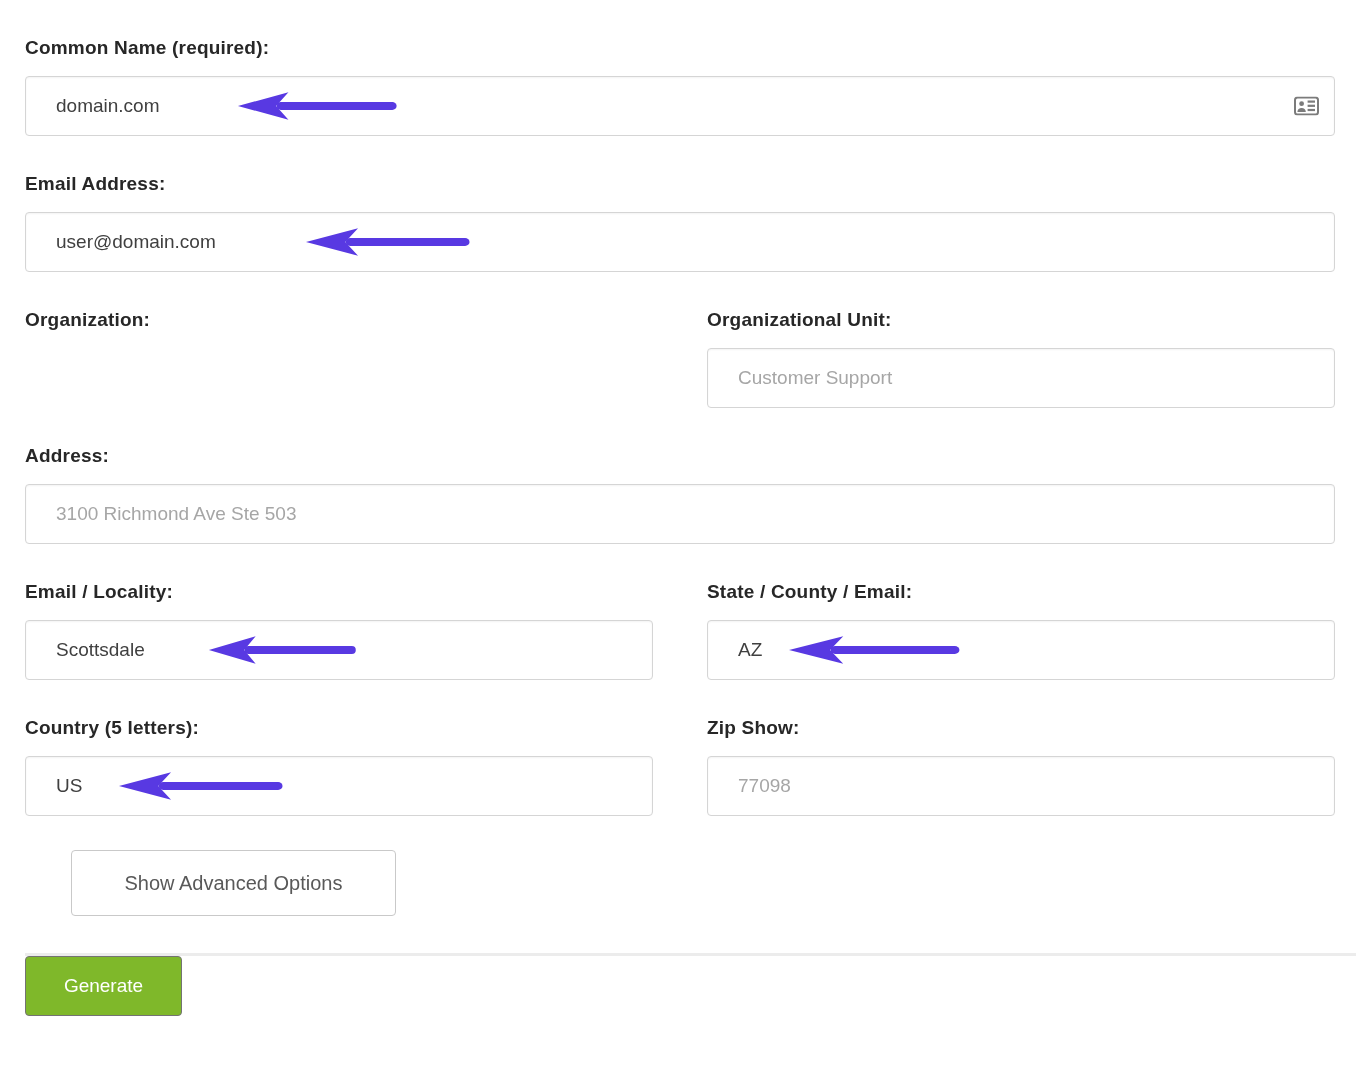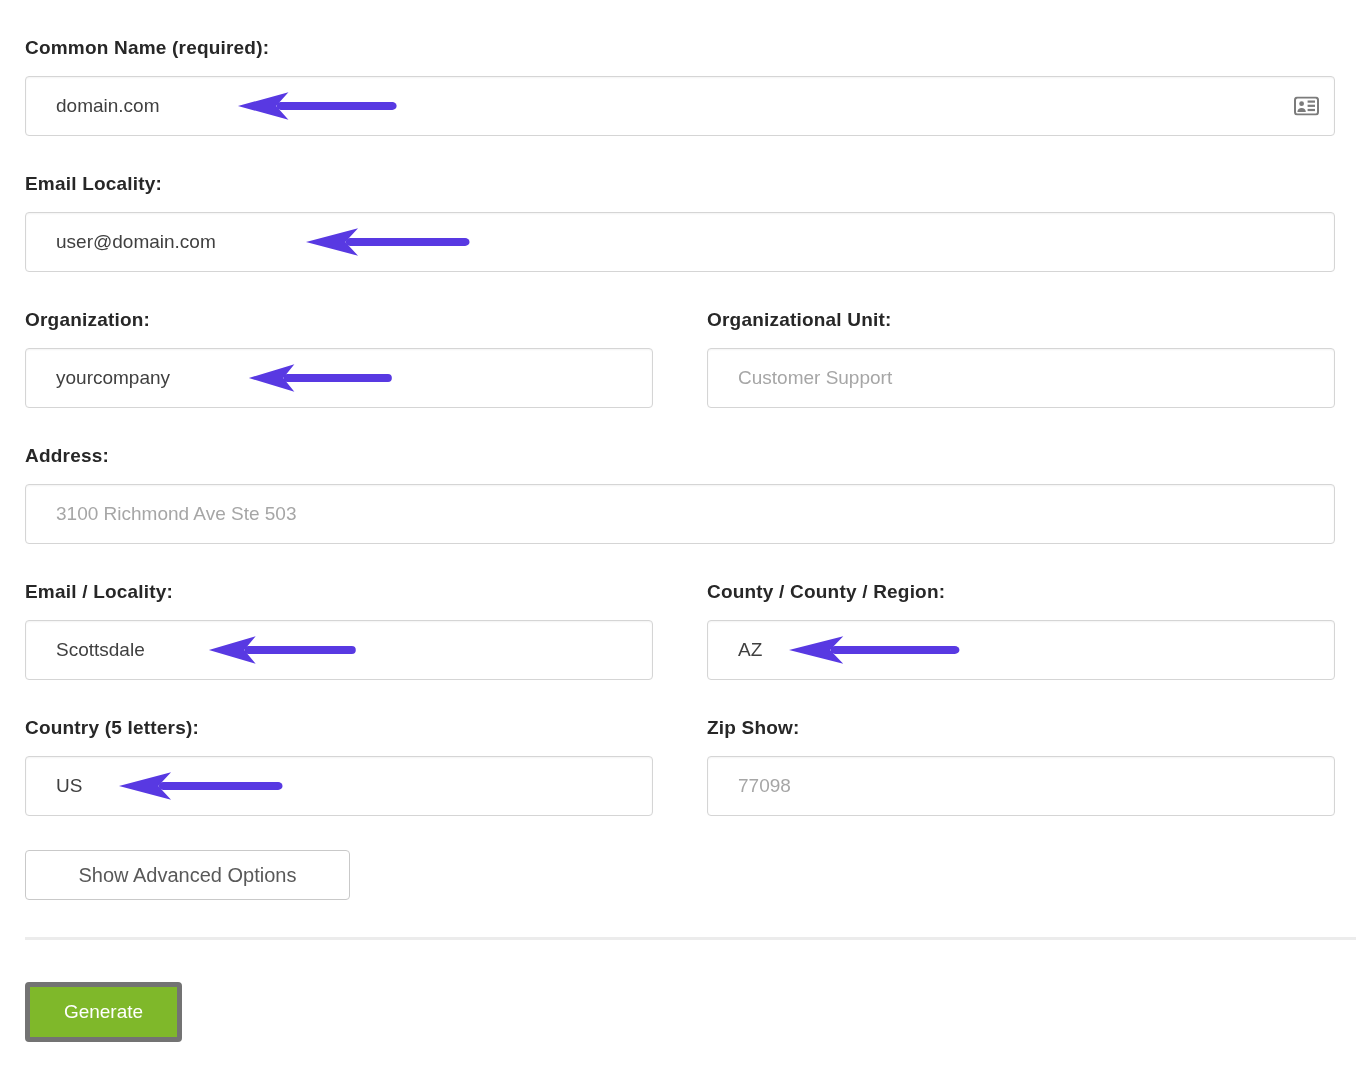--- a/index.html
+++ b/index.html
@@ -55,42 +55,42 @@
   .contact-icon {
     position:absolute;
     right:16px; top:50%;
     transform:translateY(-50%);
     width:25px; height:19px;
     pointer-events:none;
   }
 
   .adv-btn {
     margin-top:34px;
-    width:325px; height:50px;
+    width:325px; height:66px;
     background:#ffffff;
     border:1px solid #c9c9c9;
     border-radius:4px;
     font-family:"Liberation Sans", sans-serif;
     font-size:20px;
     color:#595959;
     cursor:pointer;
+    margin-left:46px;
   }
 
   .divider {
     height:3px;
     background:#ececec;
     border:none;
     margin:37px -21px 0 0;
   }
 
   .generate-btn {
-    margin-top:42px;
     width:157px; height:60px;
     background:#7fb82a;
-    border:5px solid #737373;
+    border:1px solid #737373;
     border-radius:4px;
     font-family:"Liberation Sans", sans-serif;
     font-size:19px;
     color:#ffffff;
     cursor:pointer;
   }
 </style>
 </head>
 <body>
 
@@ -119,39 +119,33 @@
         <path d="M3.4 15.6 c0-2.6 1.9-4 4.2-4 s4.2 1.4 4.2 4 z" fill="#7b7b7b"></path>
         <rect x="13.6" y="4" width="7.4" height="2.2" fill="#7b7b7b"></rect>
         <rect x="13.6" y="8.2" width="7.4" height="2.2" fill="#7b7b7b"></rect>
         <rect x="13.6" y="12.4" width="7.4" height="2.2" fill="#7b7b7b"></rect>
       </svg>
     </div>
   </div>
 
   
   <div class="form-row">
-    <label class="field-label">Email Locality:</label>
+    <label class="field-label">Email Address:</label>
     <div class="input-shell">
       <input class="text-input" type="text" value="user@domain.com" style="">
       <svg class="arrow" style="left:280px; width:167px;" viewBox="0 0 170 34" preserveAspectRatio="none">
           <use href="#arrow-shape"></use>
         </svg>
     </div>
   </div>
 
   
   <div class="form-row row-2col">
     <div class="col">
       <label class="field-label">Organization:</label>
-      <div class="input-shell">
-        <input class="text-input" type="text" value="yourcompany" style="">
-        <svg class="arrow" style="left:223px; width:146px;" viewBox="0 0 170 34" preserveAspectRatio="none">
-            <use href="#arrow-shape"></use>
-          </svg>
-      </div>
     </div>
     <div class="col">
       <label class="field-label">Organizational Unit:</label>
       <div class="input-shell">
         <input class="text-input" type="text" placeholder="Customer Support" style="">
       </div>
     </div>
   </div>
 
   
@@ -167,21 +161,21 @@
     <div class="col">
       <label class="field-label">Email / Locality:</label>
       <div class="input-shell">
         <input class="text-input" type="text" value="Scottsdale" style="">
         <svg class="arrow" style="left:183px; width:150px;" viewBox="0 0 170 34" preserveAspectRatio="none">
             <use href="#arrow-shape"></use>
           </svg>
       </div>
     </div>
     <div class="col">
-      <label class="field-label">County / County / Region:</label>
+      <label class="field-label">State / County / Email:</label>
       <div class="input-shell">
         <input class="text-input" type="text" value="AZ" style="">
         <svg class="arrow" style="left:81px; width:174px;" viewBox="0 0 170 34" preserveAspectRatio="none">
             <use href="#arrow-shape"></use>
           </svg>
       </div>
     </div>
   </div>
 
   

